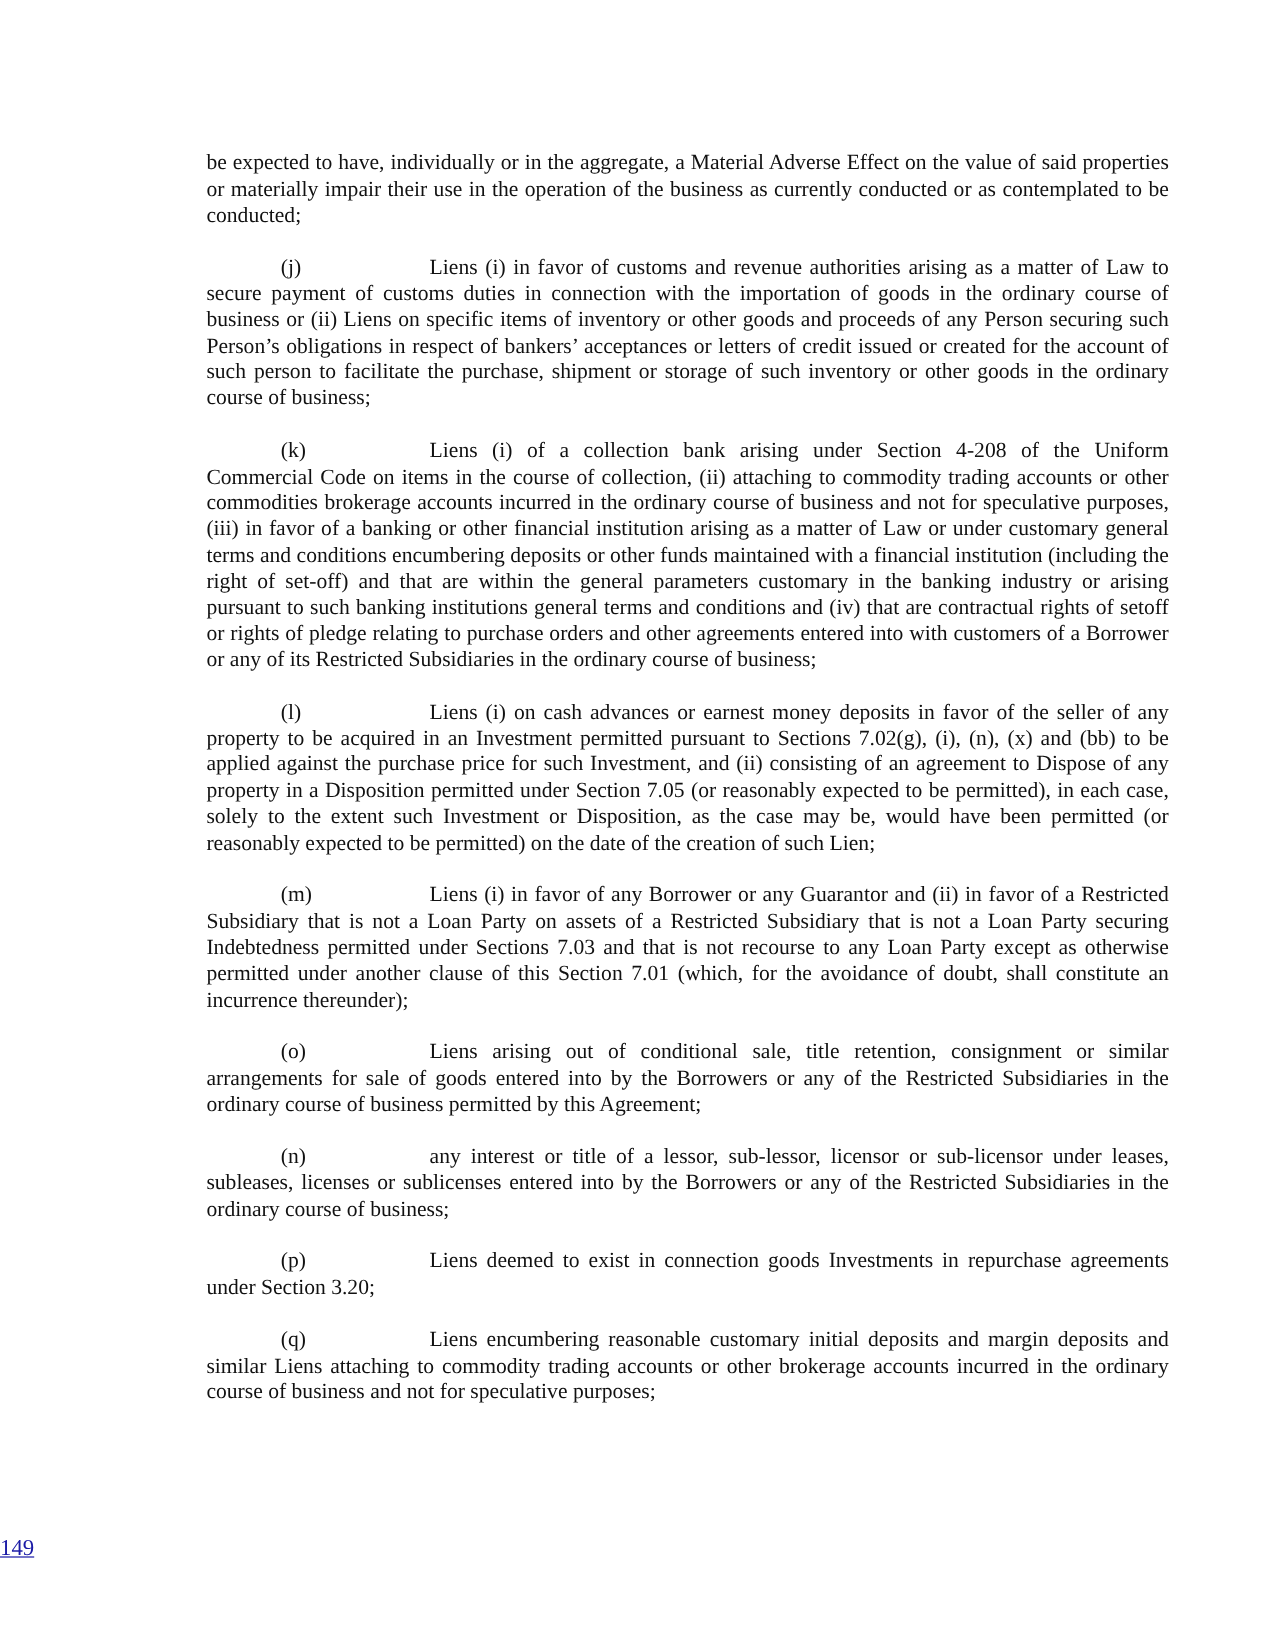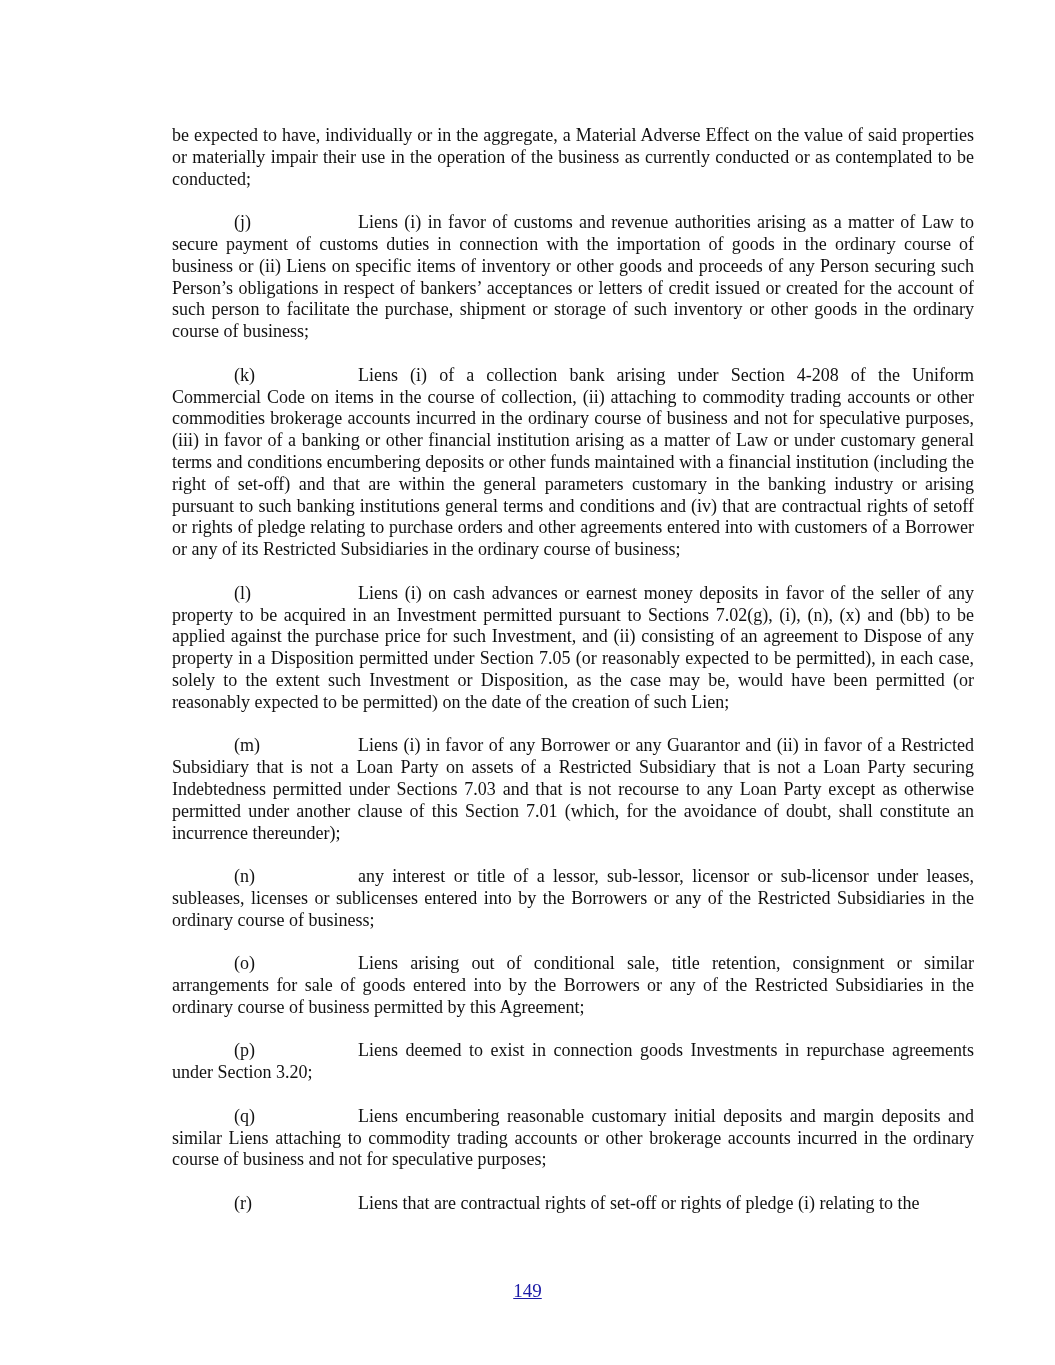--- a/index.html
+++ b/index.html
@@ -9,36 +9,35 @@
   }
   .page {
     position: absolute; left: 124px; top: 125px; width: 802px;
     font-size: 18px; line-height: 21.8px; margin-left: 48px;
   }
   .para { margin: 0 0 21.8px 0; text-align: justify; }
   .para .indent { display: inline-block; width: 62px; }
   .para .lab { display: inline-block; width: 124px; }
   u, .ref { }
   .page-number {
-    position: absolute; top: 1280px; left: 0; width: 1055px; text-align: center;
+    position: absolute; top: 1280px; left: 0; width: 1055px; text-align: left;
     font-size: 19px; color: #1a1aa6;
   }
   .page-number span { text-decoration: underline; cursor: pointer; }
 </style>
 </head>
 <body>
 
 <div class="page" id="doc-body">
     <p class="para"><span>be expected to have, individually or in the aggregate, a Material Adverse Effect on the value of said properties or materially impair their use in the operation of the business as currently conducted or as contemplated to be conducted;</span></p>
     <p class="para"><span class="indent"></span><span class="lab">(j)</span><span>Liens (i) in favor of customs and revenue authorities arising as a matter of Law to secure payment of customs duties in connection with the importation of goods in the ordinary course of business or (ii) Liens on specific items of inventory or other goods and proceeds of any Person securing such Person’s obligations in respect of bankers’ acceptances or letters of credit issued or created for the account of such person to facilitate the purchase, shipment or storage of such inventory or other goods in the ordinary course of business;</span></p>
     <p class="para"><span class="indent"></span><span class="lab">(k)</span><span>Liens (i) of a collection bank arising under Section 4-208 of the Uniform Commercial Code on items in the course of collection, (ii) attaching to commodity trading accounts or other commodities brokerage accounts incurred in the ordinary course of business and not for speculative purposes, (iii) in favor of a banking or other financial institution arising as a matter of Law or under customary general terms and conditions encumbering deposits or other funds maintained with a financial institution (including the right of set-off) and that are within the general parameters customary in the banking industry or arising pursuant to such banking institutions general terms and conditions and (iv) that are contractual rights of setoff or rights of pledge relating to purchase orders and other agreements entered into with customers of a Borrower or any of its Restricted Subsidiaries in the ordinary course of business;</span></p>
     <p class="para"><span class="indent"></span><span class="lab">(l)</span><span>Liens (i) on cash advances or earnest money deposits in favor of the seller of any property to be acquired in an Investment permitted pursuant to </span><span class="ref">Sections 7.02(g)</span><span>, </span><span class="ref">(i)</span><span>, </span><span class="ref">(n)</span><span>, </span><span class="ref">(x)</span><span> and </span><span class="ref">(bb)</span><span> to be applied against the purchase price for such Investment, and (ii) consisting of an agreement to Dispose of any property in a Disposition permitted under </span><span class="ref">Section 7.05</span><span> (or reasonably expected to be permitted), in each case, solely to the extent such Investment or Disposition, as the case may be, would have been permitted (or reasonably expected to be permitted) on the date of the creation of such Lien;</span></p>
     <p class="para"><span class="indent"></span><span class="lab">(m)</span><span>Liens (i) in favor of any Borrower or any Guarantor and (ii) in favor of a Restricted Subsidiary that is not a Loan Party on assets of a Restricted Subsidiary that is not a Loan Party securing Indebtedness permitted under </span><span class="ref">Sections 7.03</span><span> and that is not recourse to any Loan Party except as otherwise permitted under another clause of this </span><span class="ref">Section 7.01</span><span> (which, for the avoidance of doubt, shall constitute an incurrence thereunder);</span></p>
+    <p class="para"><span class="indent"></span><span class="lab">(o)</span><span>Liens arising out of conditional sale, title retention, consignment or similar arrangements for sale of goods entered into by the Borrowers or any of the Restricted Subsidiaries in the ordinary course of business permitted by this Agreement;</span></p>
     <p class="para"><span class="indent"></span><span class="lab">(n)</span><span>any interest or title of a lessor, sub-lessor, licensor or sub-licensor under leases, subleases, licenses or sublicenses entered into by the Borrowers or any of the Restricted Subsidiaries in the ordinary course of business;</span></p>
-    <p class="para"><span class="indent"></span><span class="lab">(o)</span><span>Liens arising out of conditional sale, title retention, consignment or similar arrangements for sale of goods entered into by the Borrowers or any of the Restricted Subsidiaries in the ordinary course of business permitted by this Agreement;</span></p>
     <p class="para"><span class="indent"></span><span class="lab">(p)</span><span>Liens deemed to exist in connection goods Investments in repurchase agreements under </span><span class="ref">Section 3.20</span><span>;</span></p>
     <p class="para"><span class="indent"></span><span class="lab">(q)</span><span>Liens encumbering reasonable customary initial deposits and margin deposits and similar Liens attaching to commodity trading accounts or other brokerage accounts incurred in the ordinary course of business and not for speculative purposes;</span></p>
-    <p class="para"><span class="indent"></span><span class="lab">(r)</span><span>Liens that are contractual rights of set-off or rights of pledge (i) relating to the</span></p>
   </div>
 
 <div class="page-number">
   <span>149</span>
 </div>
 
 </body></html>

